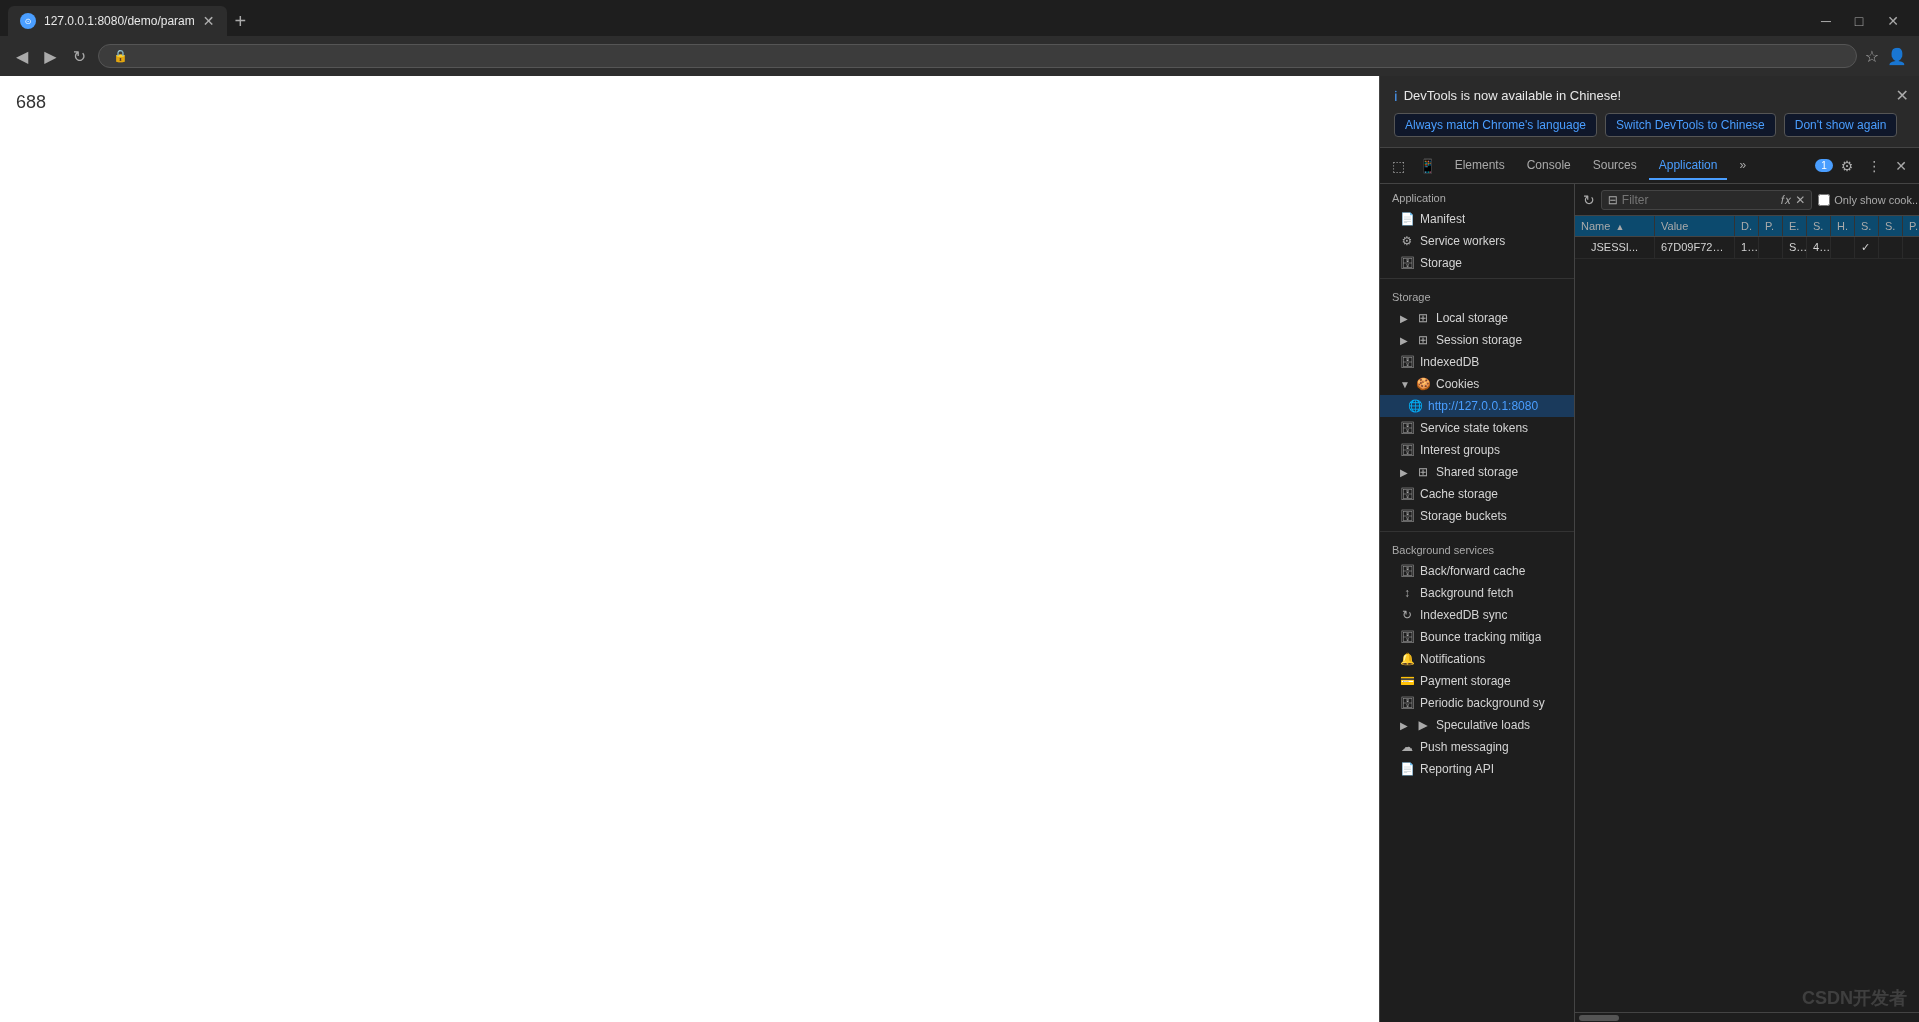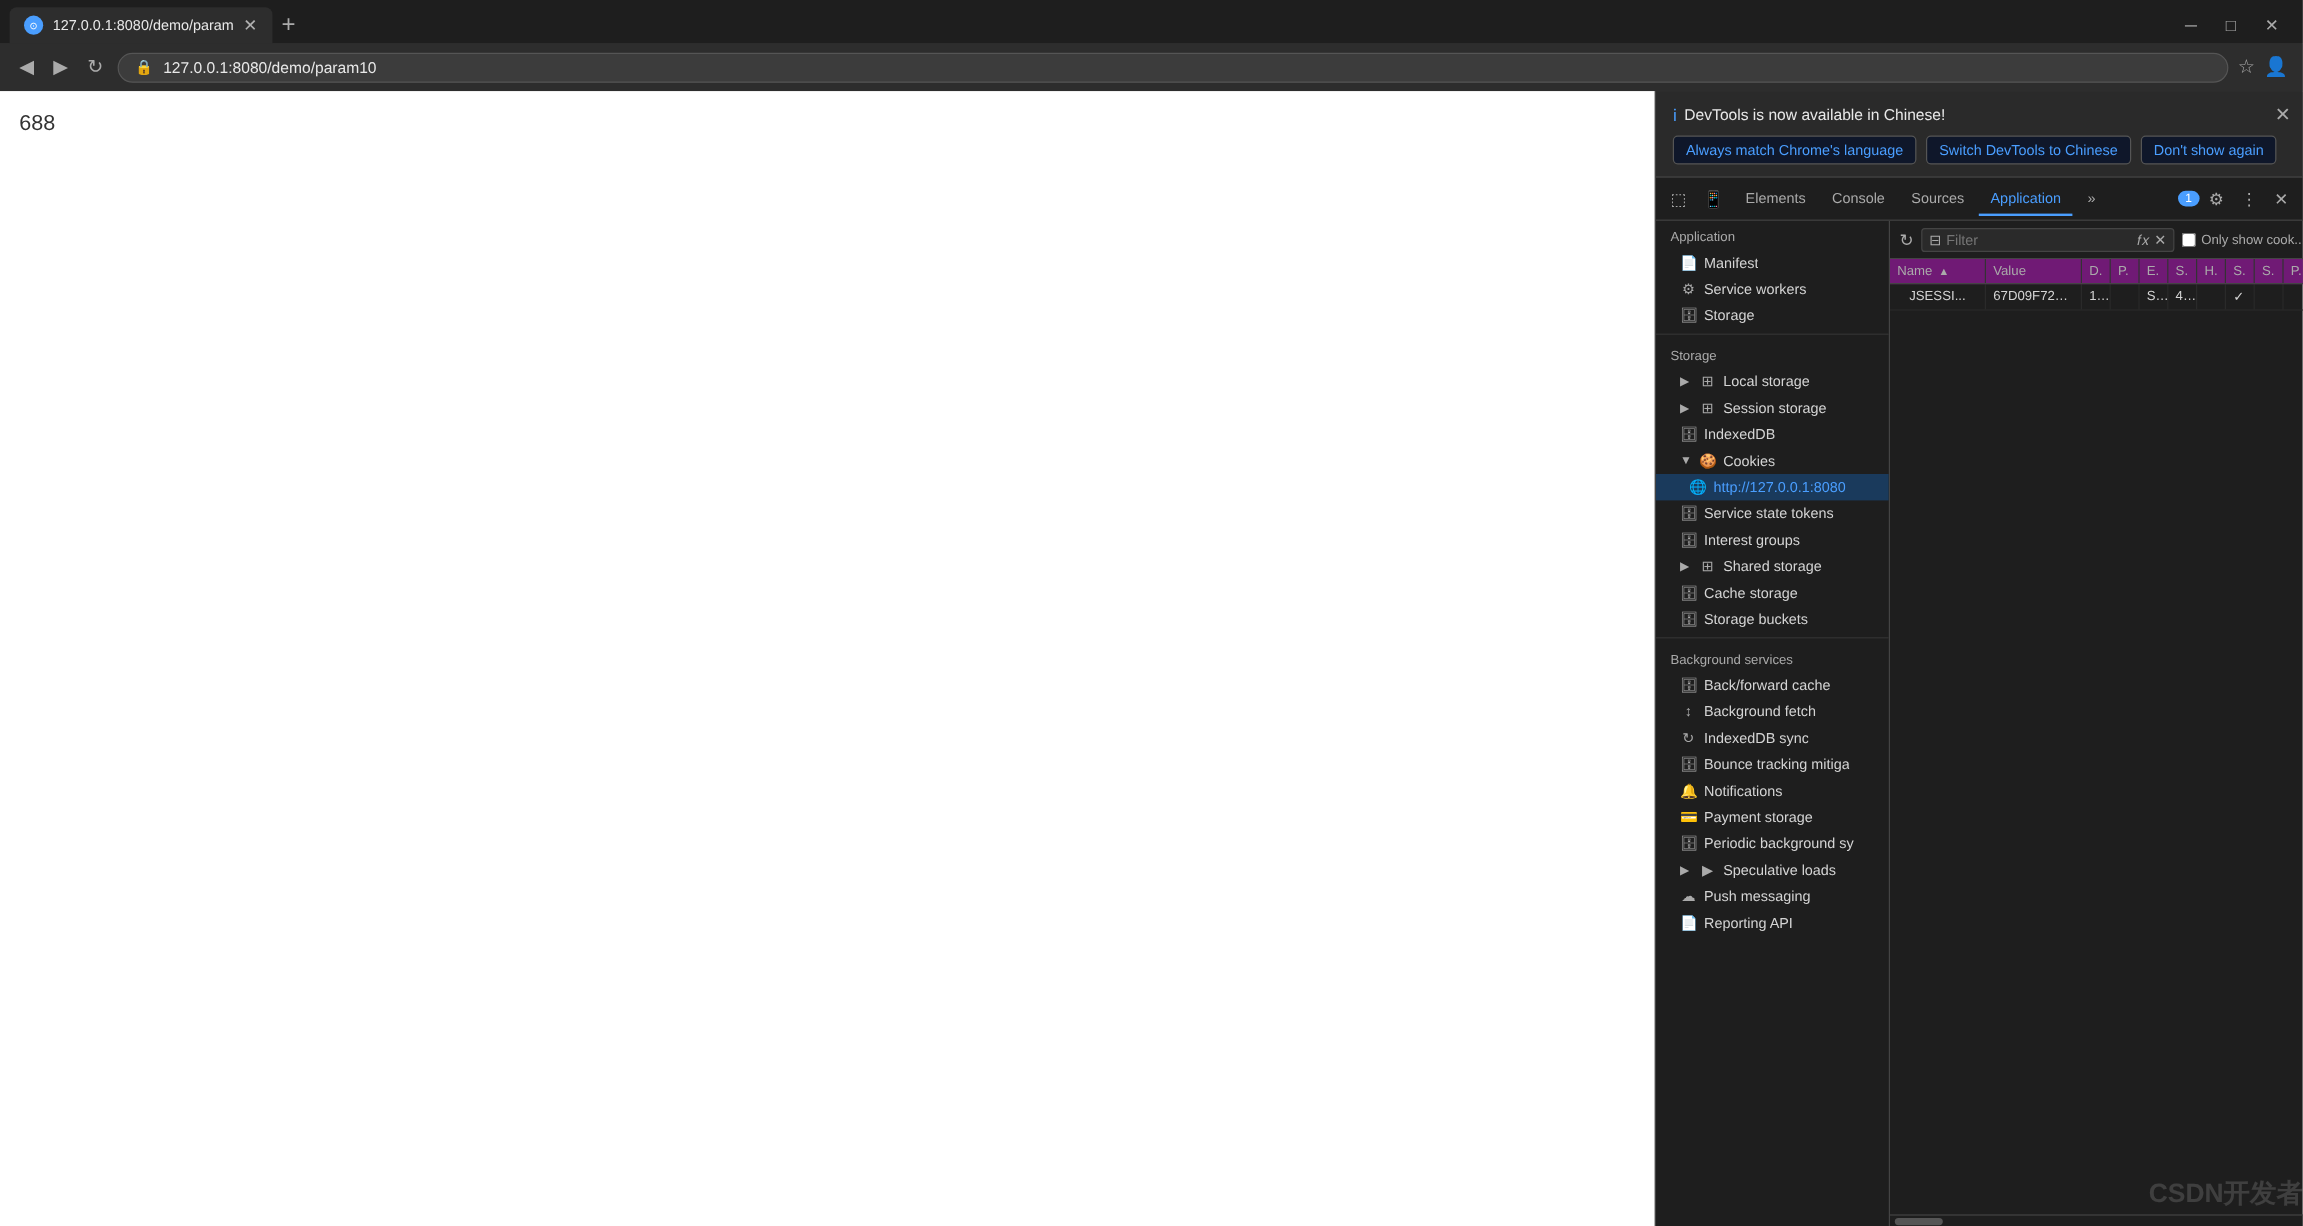--- a/index.html
+++ b/index.html
@@ -75,42 +75,42 @@
     .filter-icon { color: #aaa; font-size: 12px; }
     .filter-input { background: none; border: none; color: #e8e8e8; font-size: 12px; outline: none; flex: 1; }
     .cookie-clear-btn { color: #aaa; cursor: pointer; font-size: 12px; background: none; border: none; }
     .cookie-checkbox-label { color: #aaa; font-size: 11px; display: flex; align-items: center; gap: 4px; white-space: nowrap; }
 
     
     .cookie-table { flex: 1; overflow: auto; }
     .cookie-table::-webkit-scrollbar { width: 6px; height: 6px; }
     .cookie-table::-webkit-scrollbar-track { background: #1e1e1e; }
     .cookie-table::-webkit-scrollbar-thumb { background: #555; border-radius: 3px; }
-    .cookie-thead { display: flex; background: #701a75; border-bottom: 1px solid #444; position: sticky; top: 0; z-index: 1; }
+    .cookie-thead { display: flex; background: #0c4a6e; border-bottom: 1px solid #444; position: sticky; top: 0; z-index: 1; }
     .cookie-th { color: #aaa; font-size: 11px; padding: 4px 6px; border-right: 1px solid #333; cursor: pointer; user-select: none; white-space: nowrap; }
     .cookie-th.name { min-width: 80px; flex: 1.5; }
     .cookie-th.value { min-width: 80px; flex: 2; }
     .cookie-th.small { min-width: 24px; flex: 0.4; }
     .cookie-th-sort { font-size: 9px; margin-left: 2px; }
     .cookie-tbody { }
     .cookie-row { display: flex; border-bottom: 1px solid #2a2a2a; }
     .cookie-td { color: #d4d4d4; font-size: 11px; padding: 4px 6px; border-right: 1px solid #2a2a2a; overflow: hidden; text-overflow: ellipsis; white-space: nowrap; }
     .cookie-td.name { min-width: 80px; flex: 1.5; text-align: center; }
     .cookie-td.value { min-width: 80px; flex: 2; }
     .cookie-td.small { min-width: 24px; flex: 0.4; }
 
     
     .cookie-preview { height: 180px; border-top: 1px solid #444; display: flex; align-items: center; justify-content: center; background: #1e1e1e; color: #888; font-size: 14px; }
 
     
     .devtools-hscroll { height: 10px; background: #1e1e1e; border-top: 1px solid #444; display: flex; align-items: center; padding: 0 4px; }
     .hscroll-thumb { width: 40px; height: 6px; background: #555; border-radius: 3px; cursor: pointer; }
 
     
-    .watermark { position: absolute; bottom: 12px; right: 0; color: rgba(255,255,255,0.15); font-size: 22px; font-weight: bold; pointer-events: none; }
+    .watermark { position: absolute; bottom: 12px; right: 12px; color: rgba(255,255,255,0.15); font-size: 18px; font-weight: bold; pointer-events: none; }
   </style>
 </head>
 <body>
 
 <div class="browser-chrome">
 
   <div class="tab-bar">
     <div class="tab">
       <div class="tab-favicon">⊙</div>
       <span class="tab-title">127.0.0.1:8080/demo/param</span>
@@ -124,21 +124,20 @@
       <button class="win-btn close">✕</button>
     </div>
   </div>
 
   <div class="browser-controls">
     <button class="nav-btn">◀</button>
     <button class="nav-btn">▶</button>
     <button class="nav-btn">↻</button>
     <div class="address-bar">
       <span class="lock-icon">🔒</span>
-      <span class="address-text">127.0.0.1:8080/demo/param10</span>
     </div>
     <div class="browser-actions">
       <button class="browser-action-btn">☆</button>
       <button class="browser-action-btn">👤</button>
     </div>
   </div>
 </div>
 
 <div class="main-layout">
 

